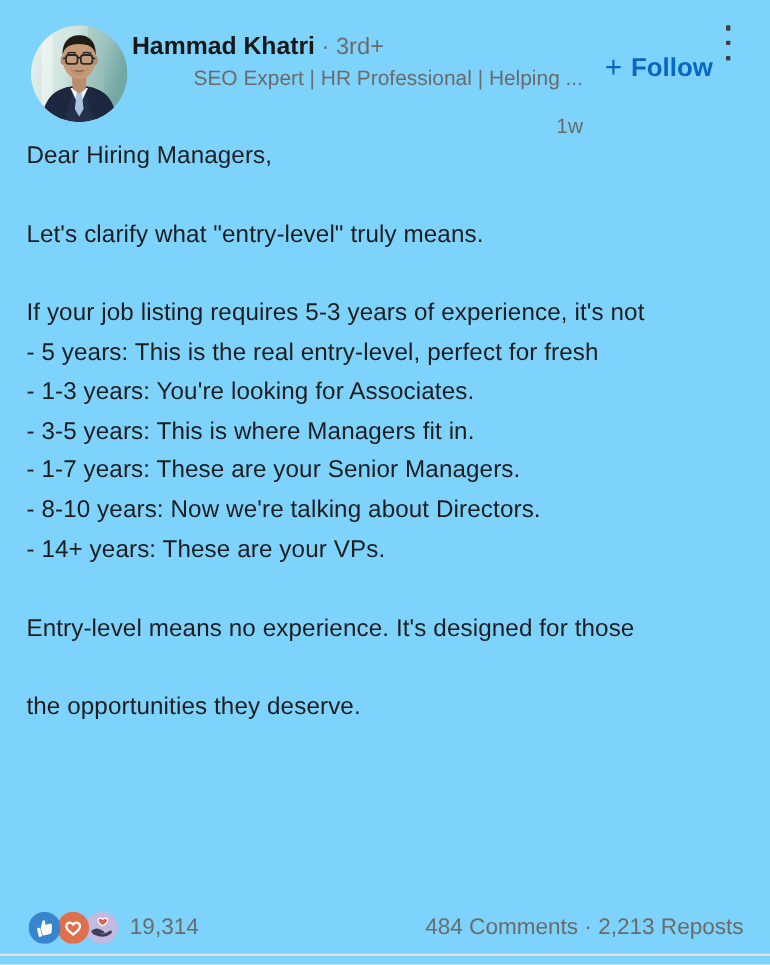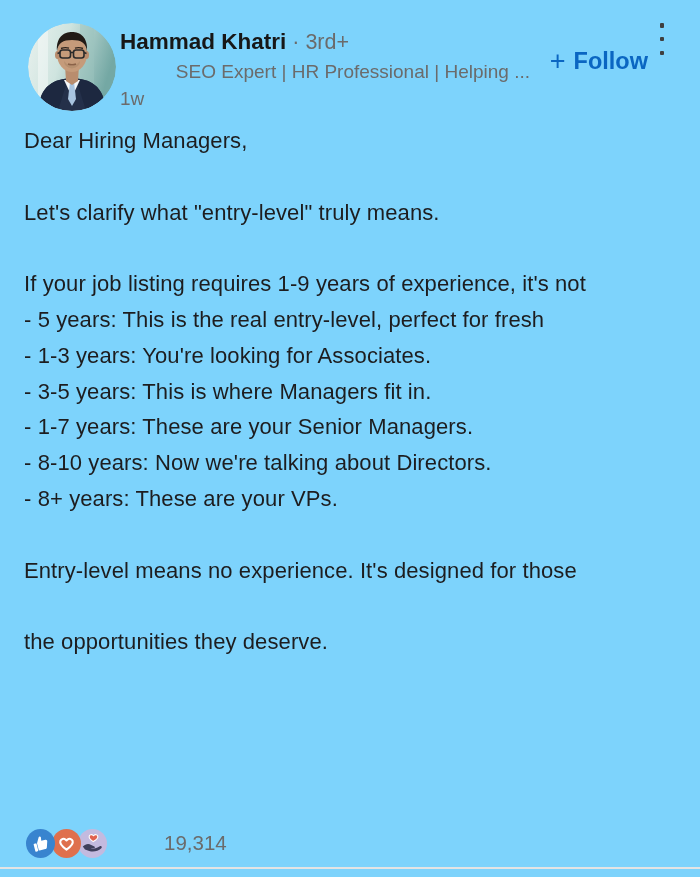--- a/index.html
+++ b/index.html
@@ -45,24 +45,25 @@
   .degree { font-weight: 400; color: #6b6b6b; font-size: 21.5px; }
   .headline {
     margin-top: 3px;
     font-size: 19px;
     line-height: 25px;
     color: #6b6b6b;
     white-space: nowrap;
     text-align: right;
   }
   .timestamp {
-    margin-top: 2px;
+    margin-top: 19px;
     font-size: 19px;
     line-height: 25px;
     color: #6b6b6b;
+    text-align: right;
   }
 
   .follow-btn {
     position: absolute;
     right: 52px; top: 28px;
     display: flex;
     align-items: center;
     gap: 8px;
     color: #0a66c2;
     font-size: 23.5px;
@@ -114,21 +115,20 @@
 
   
   .social-counts {
     position: absolute;
     left: 0; right: 0;
     top: 826px;
     height: 34px;
     display: flex;
     align-items: center;
     padding: 0 24px 0 26px;
-    gap: 46px;
   }
   .reactions {
     display: flex;
     align-items: center;
     cursor: pointer;
   }
   .reaction-icon {
     width: 29px; height: 29px;
     border-radius: 50%;
     margin-right: -3px;
@@ -233,27 +233,27 @@
       <span class="dot"></span>
       <span class="dot"></span>
     </button>
   </div>
 
   <div class="post-body">
       <div class="body-line">Dear Hiring Managers,</div>
       <div class="body-line">&nbsp;</div>
       <div class="body-line">Let's clarify what "entry-level" truly means.</div>
       <div class="body-line">&nbsp;</div>
-      <div class="body-line">If your job listing requires 1-9 years of experience, it's not</div>
+      <div class="body-line">If your job listing requires 5-3 years of experience, it's not</div>
       <div class="body-line">- 5 years: This is the real entry-level, perfect for fresh</div>
       <div class="body-line">- 1-3 years: You're looking for Associates.</div>
       <div class="body-line">- 3-5 years: This is where Managers fit in.</div>
       <div class="body-line">- 1-7 years: These are your Senior Managers.</div>
       <div class="body-line">- 8-10 years: Now we're talking about Directors.</div>
-      <div class="body-line">- 8+ years: These are your VPs.</div>
+      <div class="body-line">- 14+ years: These are your VPs.</div>
       <div class="body-line">&nbsp;</div>
       <div class="body-line">Entry-level means no experience. It's designed for those</div>
       <div class="body-line">&nbsp;</div>
       <div class="body-line">the opportunities they deserve.</div>
     </div>
 
   <div class="social-counts">
     <div class="reactions">
       <span class="reaction-icon z1">
         <svg viewBox="0 0 29 29" xmlns="http://www.w3.org/2000/svg">
@@ -272,16 +272,17 @@
       </span>
       <span class="reaction-icon z3">
         <svg viewBox="0 0 29 29" xmlns="http://www.w3.org/2000/svg">
           <circle cx="14.5" cy="14.5" r="14.5" fill="#c3badf"></circle>
           <path d="M15.2 12.6 C11.8 10.4 10.7 8.5 11.3 7 C11.9 5.6 13.7 5.2 14.8 6.2 L15.5 6.8 L16.2 6.2 C17.3 5.2 19.1 5.6 19.7 7 C20.3 8.5 19.2 10.4 15.2 12.6 Z" fill="#e0614f" stroke="#ffffff" stroke-width="1.1" stroke-linejoin="round"></path>
           <path d="M4.8 17.6 C7.6 14.9 10.2 14.4 13.2 15.9 L16.4 17.5 C17.2 17.9 17.1 18.9 16.3 19.1 L12.6 19.2 C14.9 19.8 17.4 19.7 19.5 18.5 L21.8 17.2 C23.3 16.4 24.6 18.2 23.3 19.3 C20.1 22.2 15.3 23.4 11.2 22 L7 20.6 Z" fill="#3f3f5c"></path>
         </svg>
       </span>
     </div>
     <span class="reactions-count">19,314</span>
+    <span class="comments-reposts">484 Comments · 2,213 Reposts</span>
   </div>
 
   <div class="bottom-divider"></div>
 </div>
 
 </body></html>

